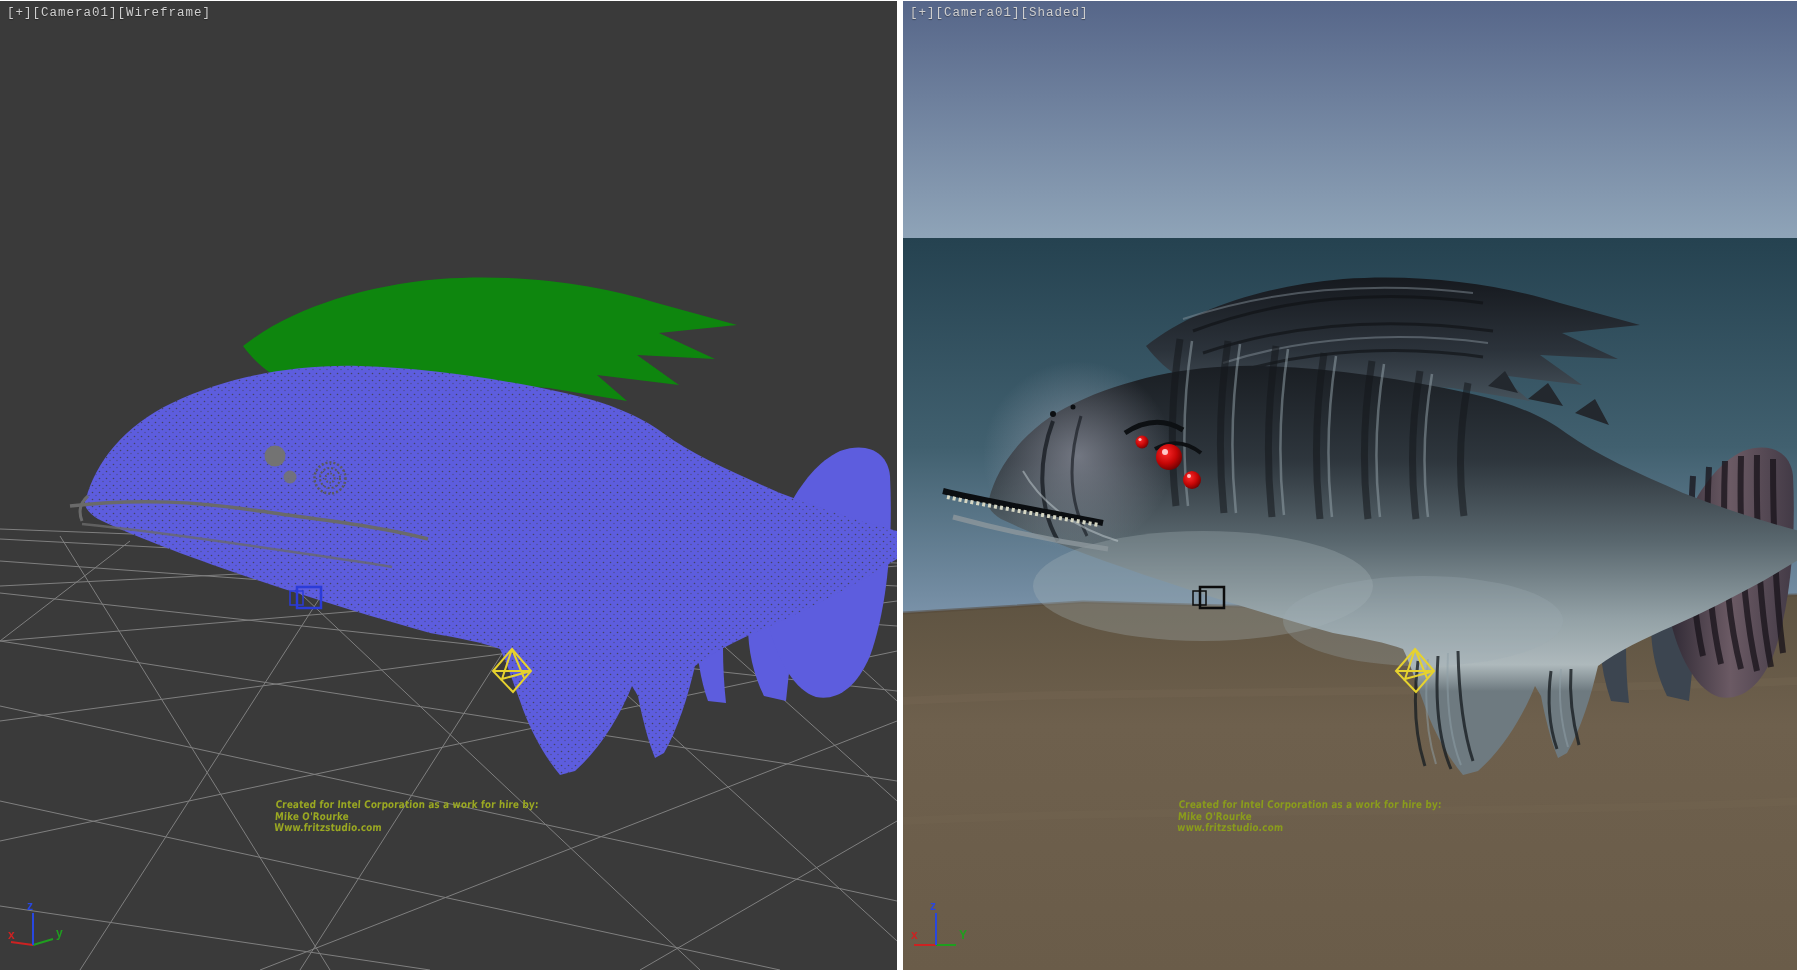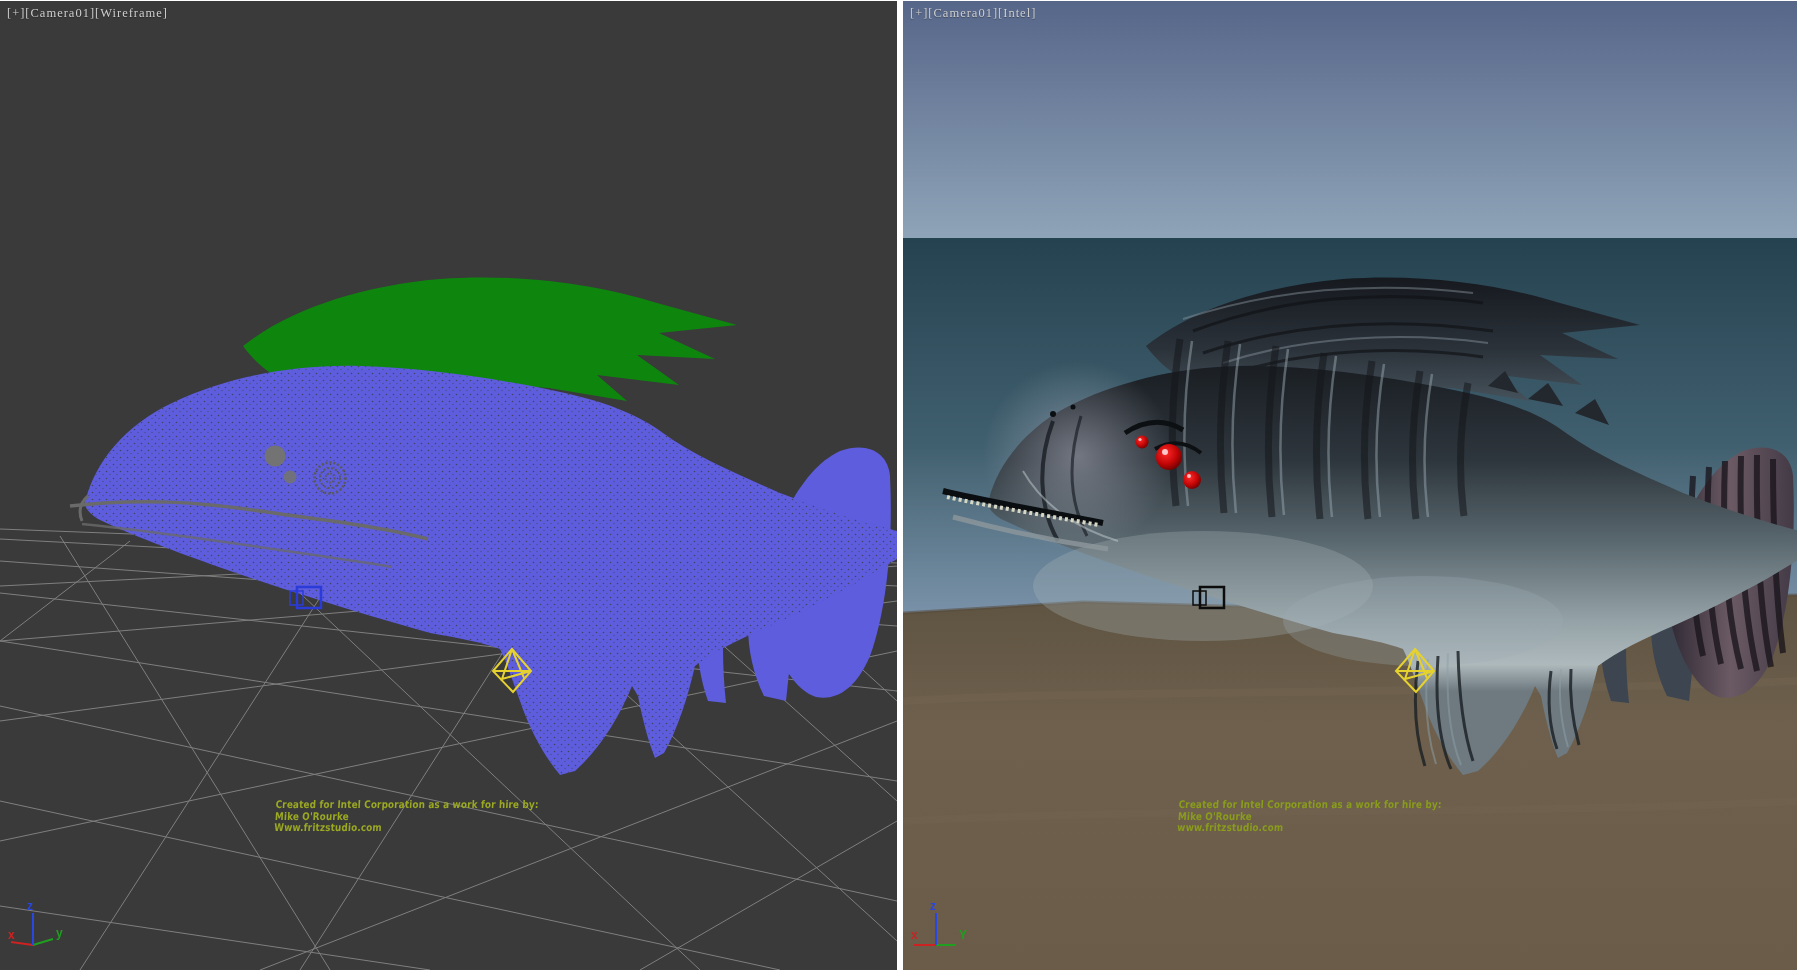--- a/index.html
+++ b/index.html
@@ -7,21 +7,21 @@
     position:relative;width:1800px;height:978px;background:var(--frame_white,#fff);
     overflow:hidden;font-family:"Liberation Sans",sans-serif;
   }
   .vp{position:absolute;top:1px;height:969px;overflow:hidden;}
   .vp.left{left:0;width:897px;background:var(--left_bg,#3a3a3a);}
   .vp.right{left:903px;width:894px;background:#566689;}
   .vp svg{position:absolute;left:0;top:0;display:block;}
   .vp-label{
     position:absolute;left:7px;top:5px;z-index:5;
     color:var(--label_text,#cfcfcf);font-size:12.5px;letter-spacing:1px;
-    font-family:Liberation Serif, serif;text-shadow:0 1px 1px rgba(0,0,0,.35);
+    font-family:Liberation Mono, monospace;text-shadow:0 1px 1px rgba(0,0,0,.35);
     cursor:default;user-select:none;
   }
   .credit{
     position:absolute;left:276px;top:798px;z-index:4;
     font-family:"DejaVu Sans",sans-serif;font-weight:bold;font-size:10.5px;
     line-height:11.5px;white-space:nowrap;transform:scaleX(.84) skewX(-4deg);
     transform-origin:left top;letter-spacing:.2px;
   }
   .vp.left .credit{color:var(--credit_green_left,#9aa822);}
   .vp.right .credit{color:var(--credit_green_right,#8a9c1c);}
@@ -299,21 +299,21 @@
       <g stroke-width="2" font-size="12" font-weight="bold" font-family="Liberation Sans,sans-serif">
         <line x1="33" y1="944" x2="11" y2="944" style="stroke:var(--axis_x_red,#cc2222)"></line>
         <line x1="33" y1="944" x2="53" y2="944" style="stroke:var(--axis_y_green,#1f9e1f)"></line>
         <line x1="33" y1="944" x2="33" y2="912" style="stroke:var(--axis_z_blue,#2847e0)"></line>
         <text x="8" y="938" style="fill:var(--axis_x_red,#cc2222)" stroke="none">x</text>
         <text x="56" y="938" style="fill:var(--axis_y_green,#1f9e1f)" stroke="none">Y</text>
         <text x="27" y="909" style="fill:var(--axis_z_blue,#2847e0)" stroke="none">z</text>
       </g>
     </svg>
 
-    <div class="vp-label">[+][Camera01][Intel]</div>
+    <div class="vp-label">[+][Camera01][Shaded]</div>
     <div class="credit">
       <div>Created for Intel Corporation as a work for hire by:</div>
       <div>Mike O'Rourke</div>
       <div>www.fritzstudio.com</div>
     </div>
   </div>
 
 </div>
 
 </body></html>

